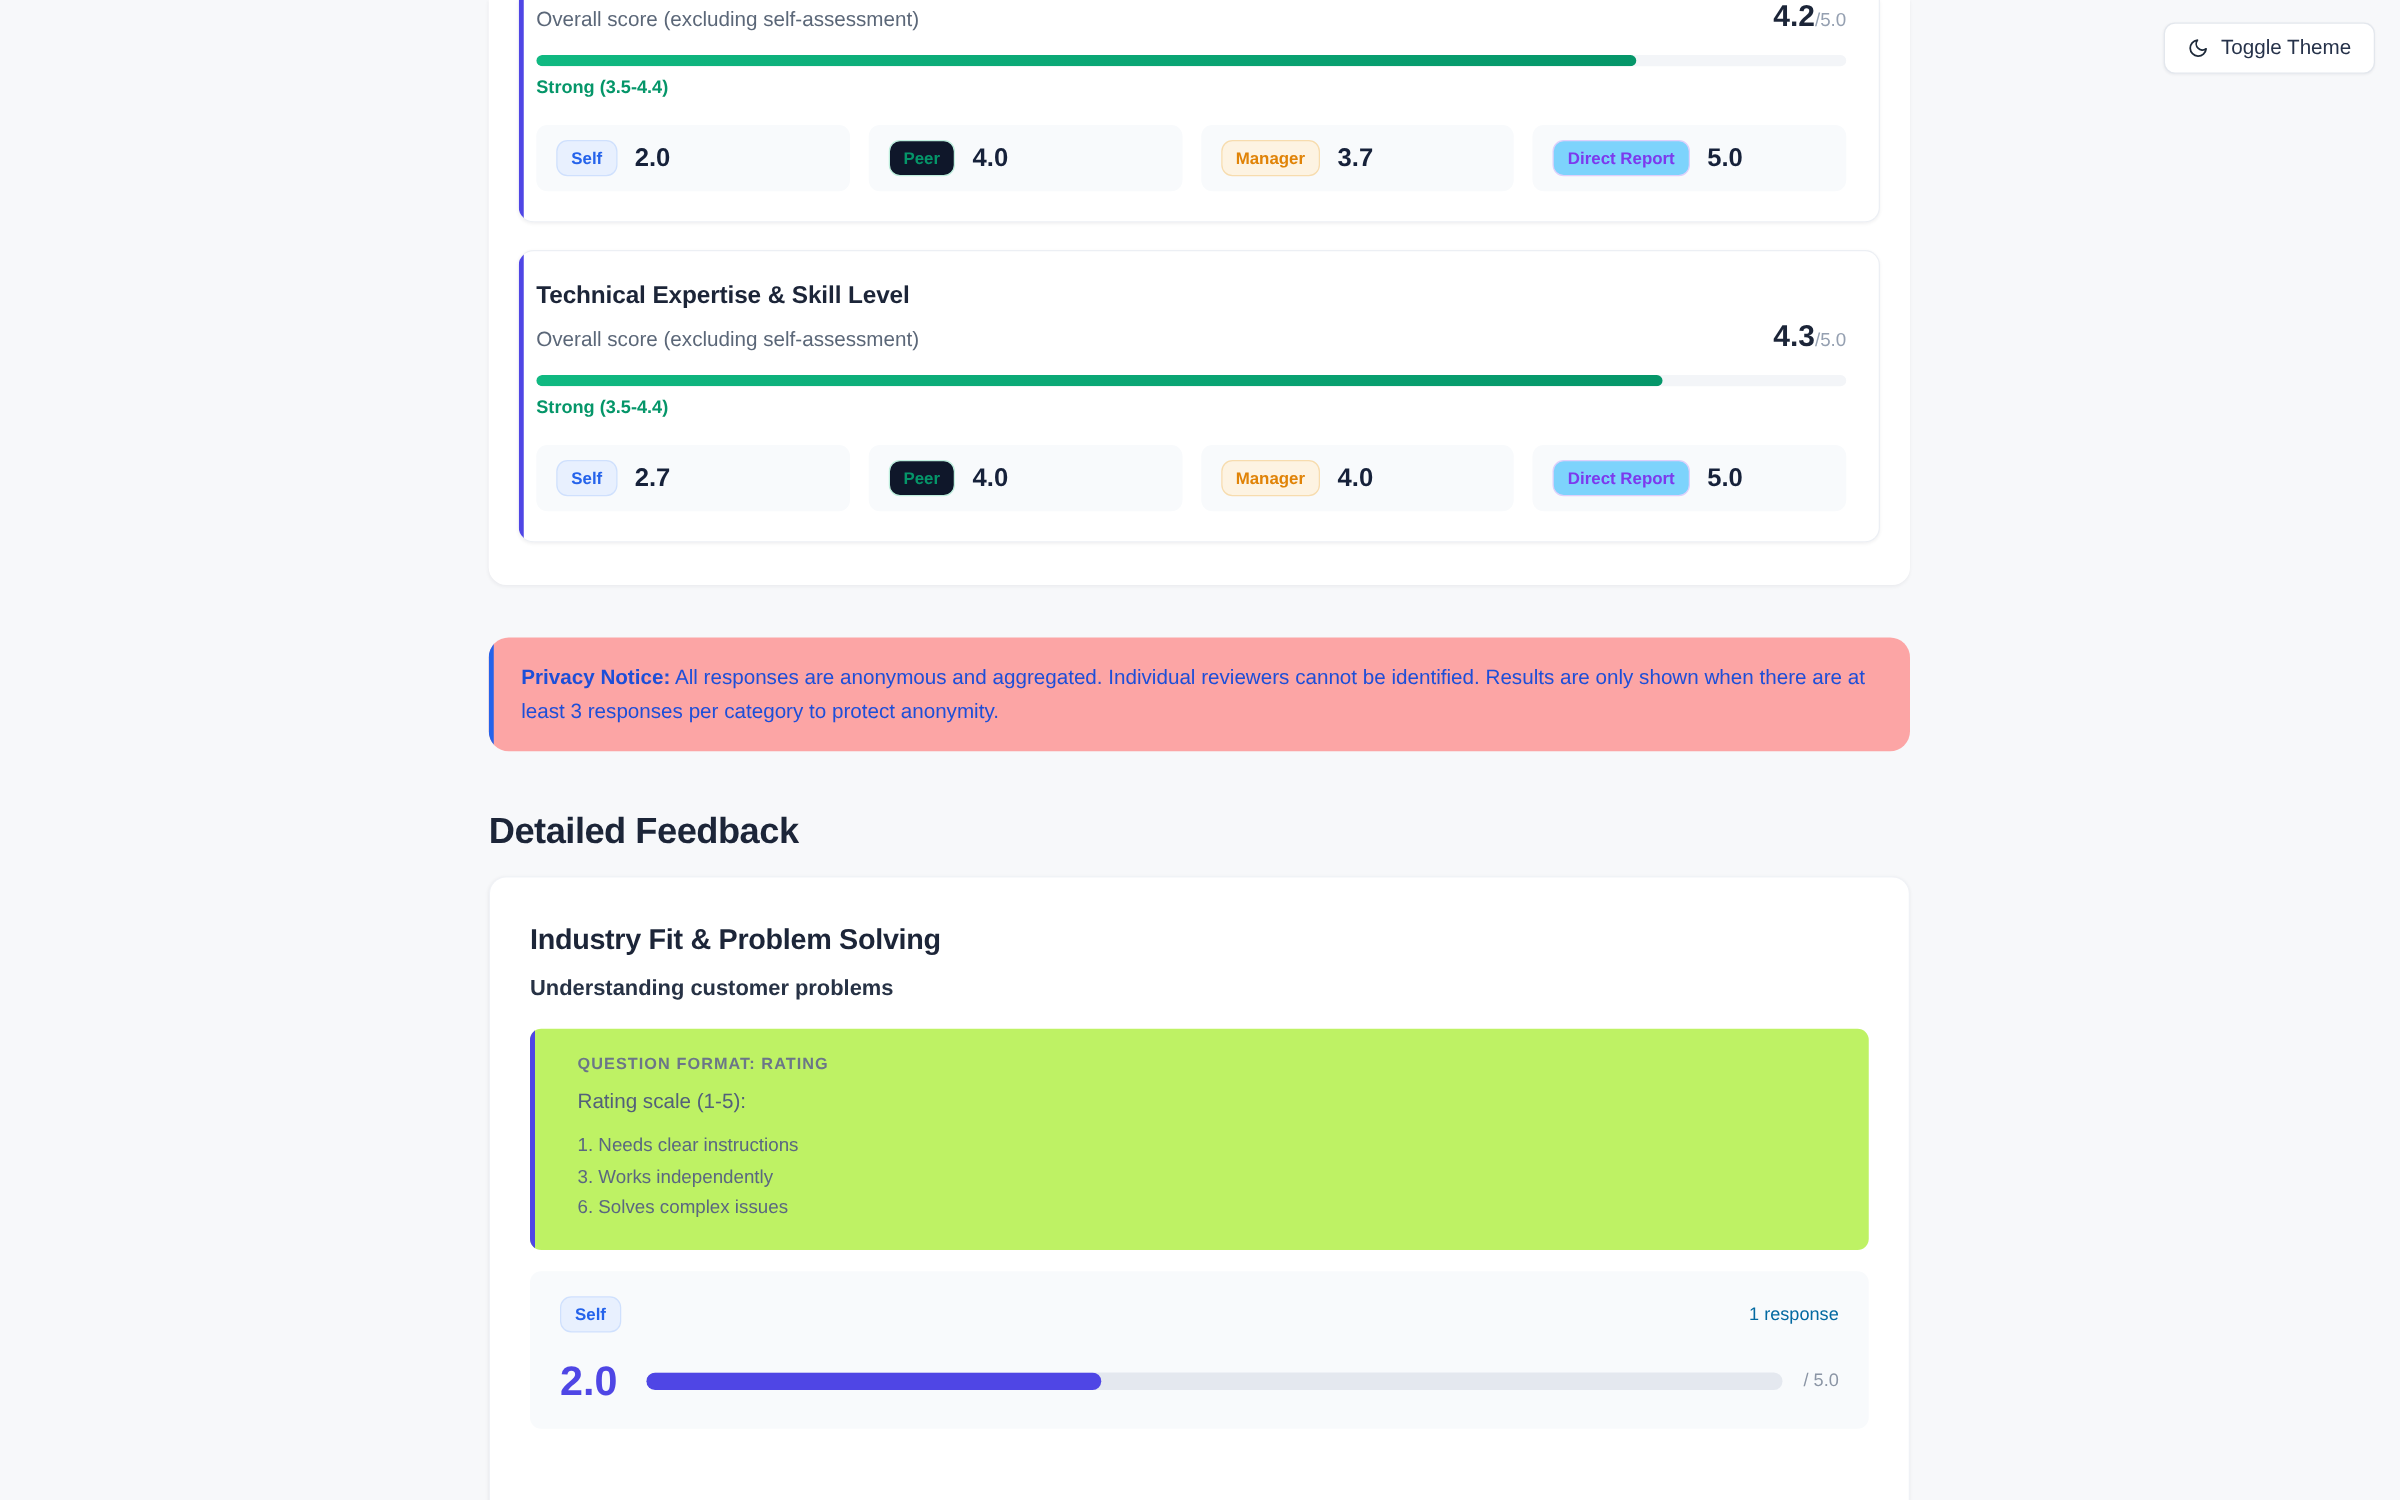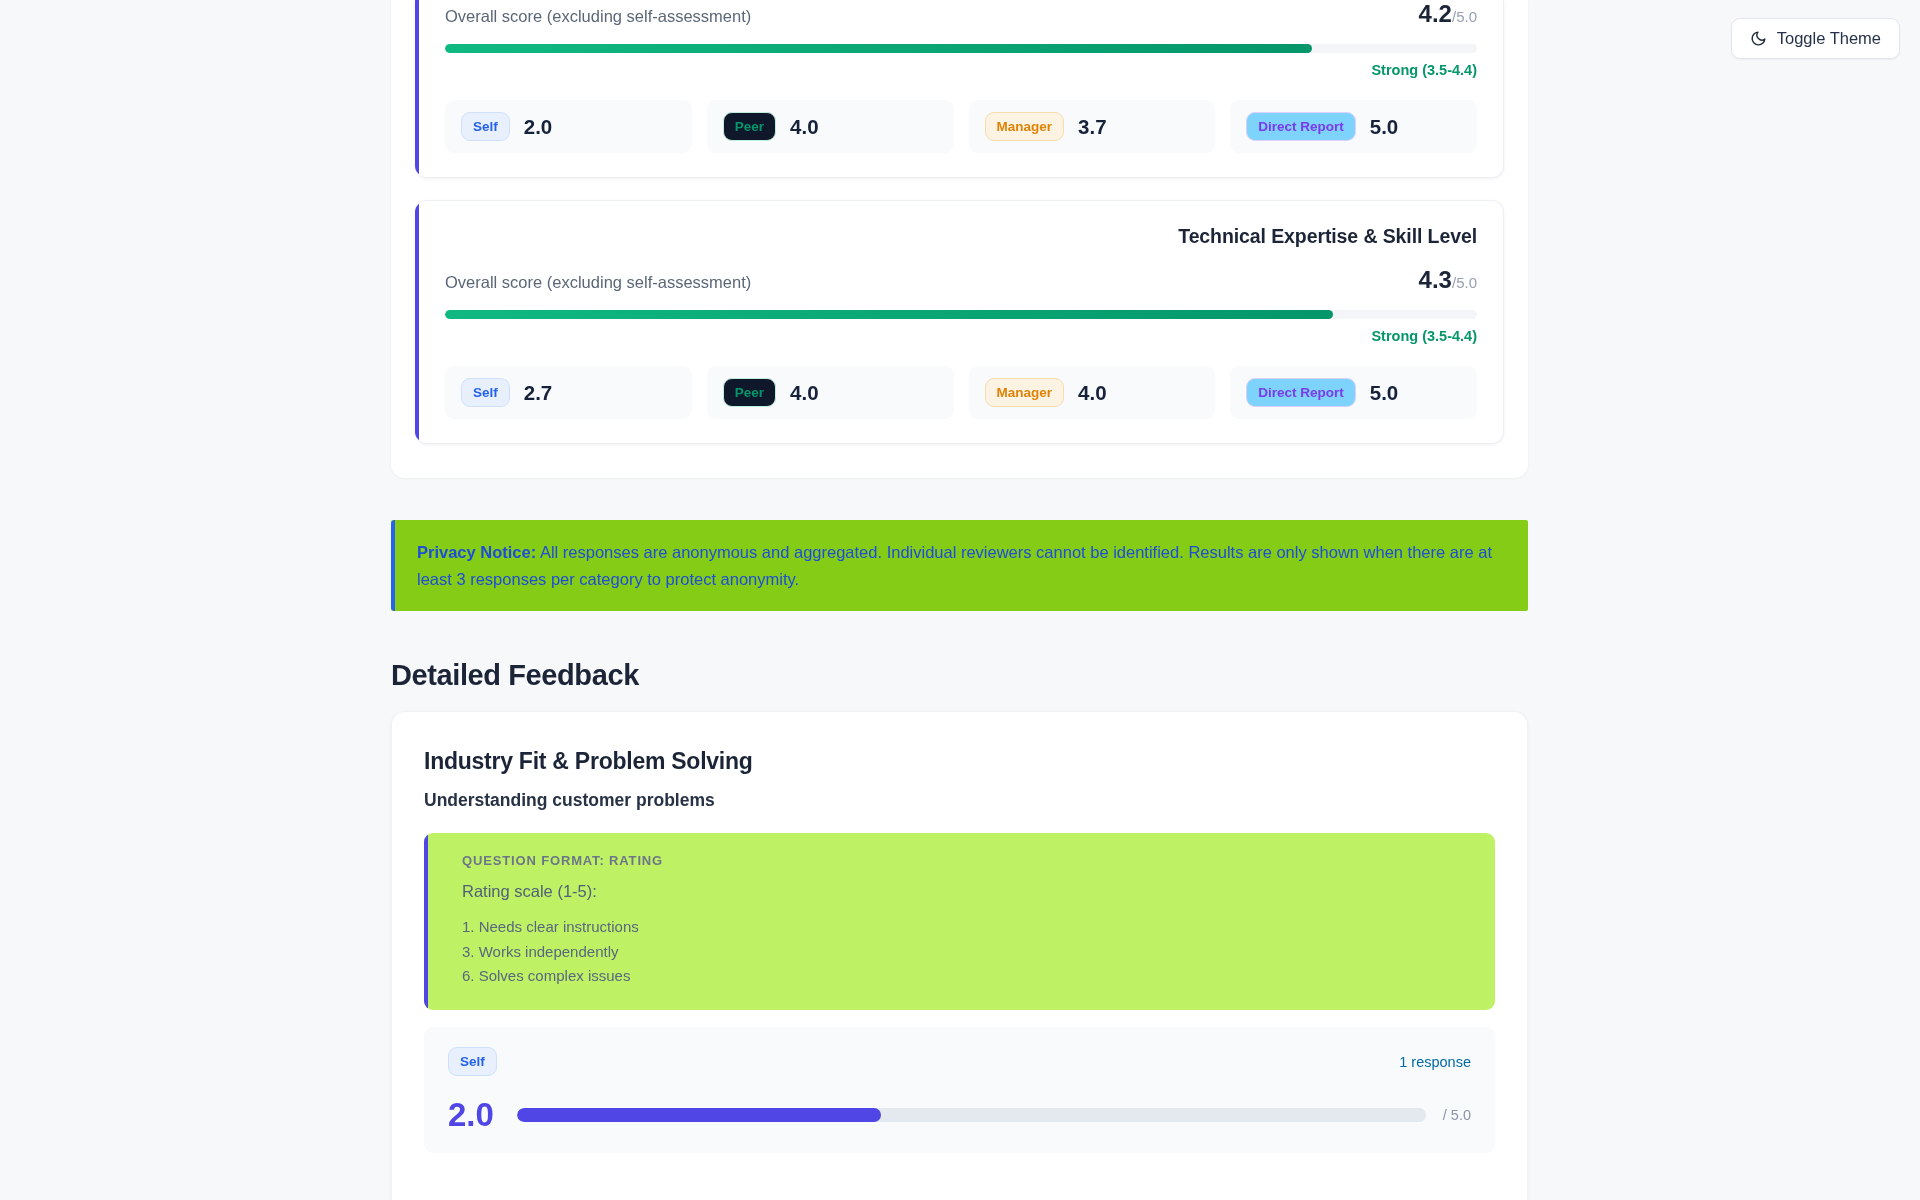--- a/index.html
+++ b/index.html
@@ -55,25 +55,24 @@
     padding: 0 24px 34px 24px;
     box-shadow: 0 1px 3px rgba(16,24,40,.05);
   }
 
   .score-card {
     position: relative;
     background: #ffffff;
     border: 1px solid #eceff4;
     border-left: none;
     border-radius: 12px;
-    padding: 24px 26px 24px 30px;
+    padding: 24px 26px 24px 14px;
     box-shadow: 0 1px 3px rgba(16,24,40,.06);
     margin-bottom: 22px;
     overflow: hidden;
-    text-align: right;
   }
   .score-card::before {
     content: "";
     position: absolute;
     left: 0; top: 0; bottom: 0;
     width: 4px;
     background: #4f46e5;
     border-radius: 12px 0 0 12px;
   }
   .score-card.clipped {
@@ -81,21 +80,21 @@
     border-top: none;
     margin-top: 0;
     padding-top: 0;
   }
   .score-card.clipped::before { border-radius: 0 0 0 12px; }
 
   .card-title {
     font-size: 19.5px;
     font-weight: 700;
     color: #1c2538;
-    margin-bottom: 18px;
+    margin-bottom: 8px;
     letter-spacing: -.1px;
   }
   .overall-row {
     display: flex;
     align-items: baseline;
     justify-content: space-between;
   }
   .overall-label {
     font-size: 16.5px;
     color: #5b6778;
@@ -159,22 +158,22 @@
   .bd-score {
     font-size: 20.5px;
     font-weight: 700;
     color: #16213a;
   }
 
   
   .privacy {
     position: relative;
     margin-top: 42px;
-    background: #84cc16;
-    border-radius: 2px;
+    background: #fca5a5;
+    border-radius: 16px;
     padding: 19px 24px 19px 26px;
     font-size: 16.5px;
     line-height: 1.62;
     color: #1d4ed8;
     overflow: hidden;
   }
   .privacy::before {
     content: "";
     position: absolute;
     left: 0; top: 0; bottom: 0;

